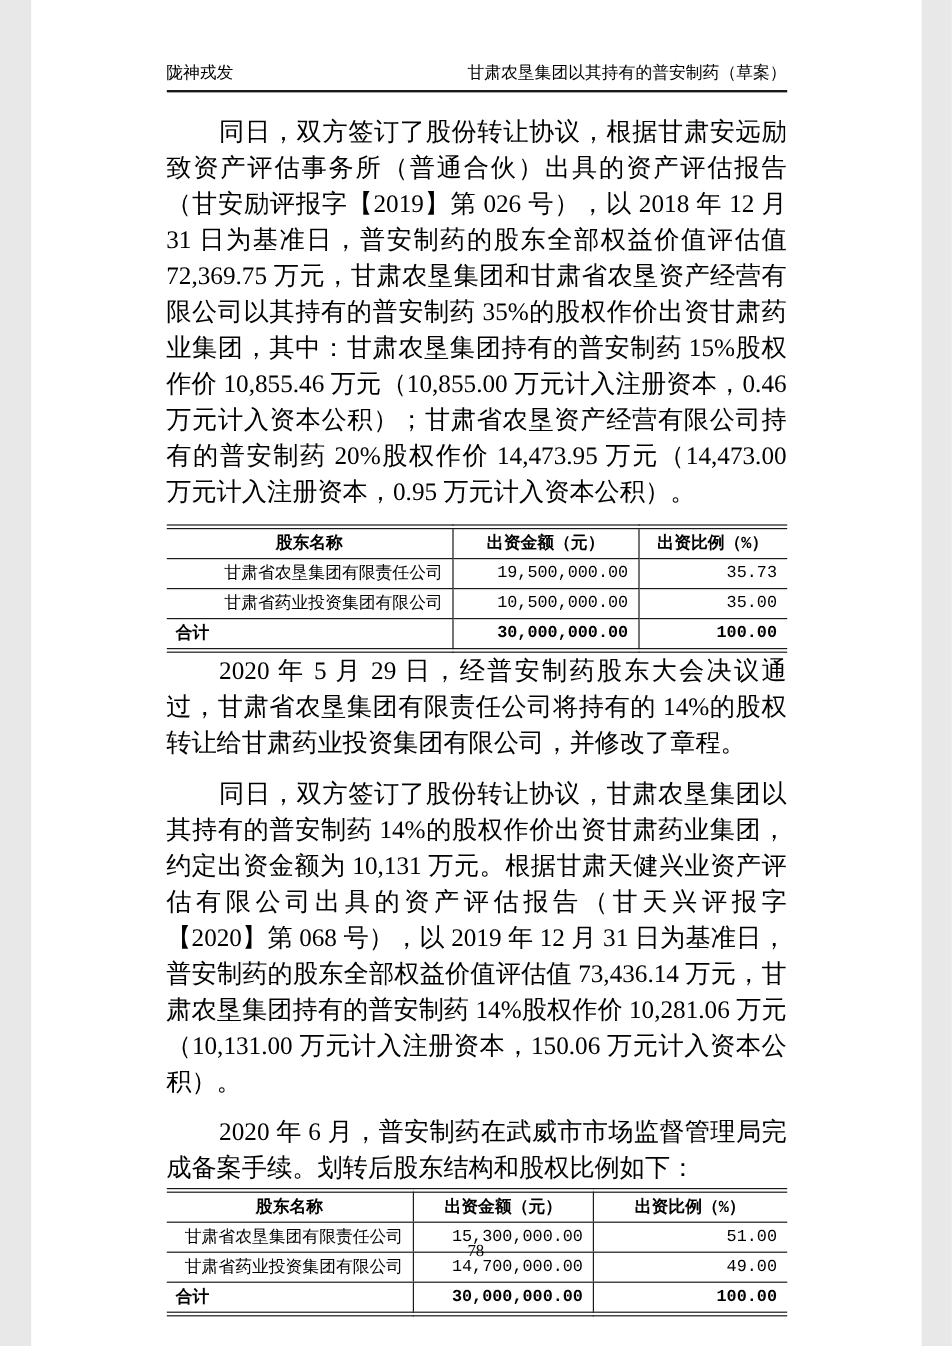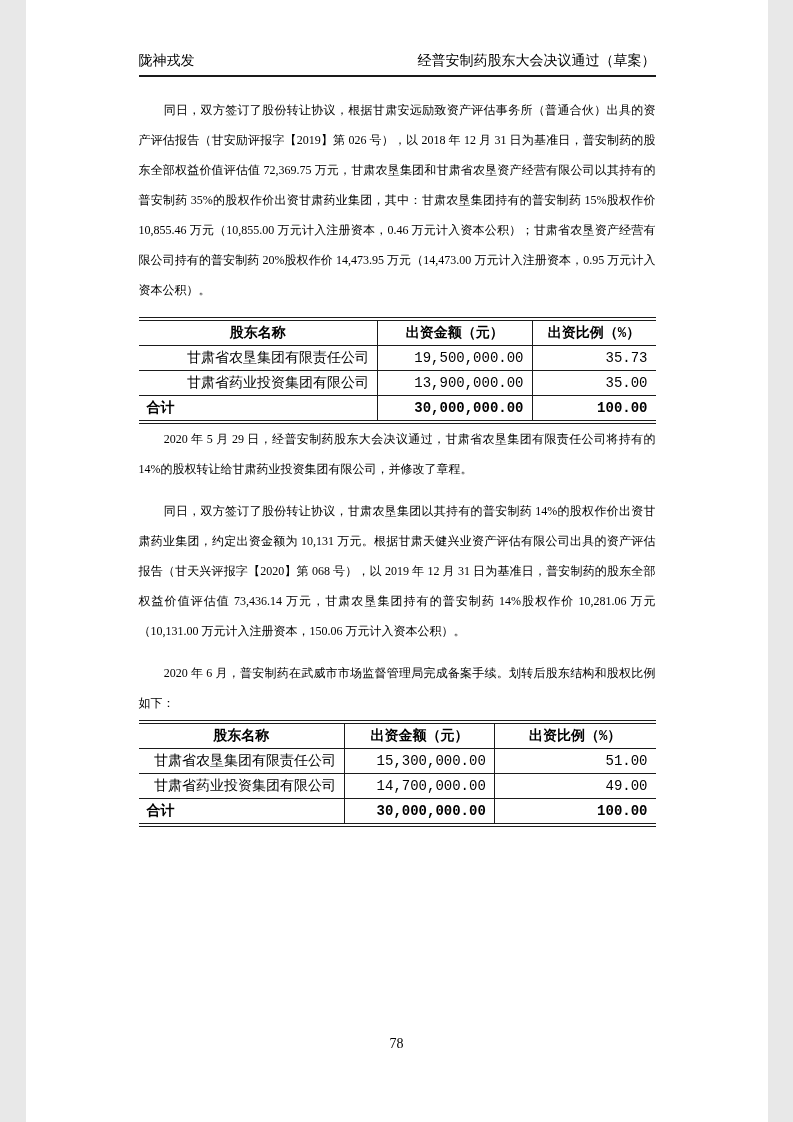--- a/index.html
+++ b/index.html
@@ -25,21 +25,21 @@
     padding-bottom: 5px;
     border-bottom: 2px solid #1a1a1a;
   }
   .content {
     position: absolute;
     left: 113px;
     right: 112px;
     top: 95px;
   }
   .body-par {
-    font-size: 12px;
+    font-size: 21px;
     line-height: 30px;
     text-align: justify;
     text-indent: 2.1em;
     margin: 0 0 12px 0;
   }
   .tight { margin-bottom: 2px; }
   .section-heading {
     font-size: 18.5px;
     font-weight: bold;
     margin: 20px 0 22px 0;
@@ -88,21 +88,21 @@
     font-size: 14px;
   }
 </style>
 </head>
 <body>
 
 <div class="page">
 
   <div class="doc-header">
     <span>陇神戎发</span>
-    <span>经普安制药股东大会决议通过（草案）</span>
+    <span>甘肃农垦集团以其持有的普安制药（草案）</span>
   </div>
 
   <div class="content">
 
     <p class="body-par">同日，双方签订了股份转让协议，根据甘肃安远励致资产评估事务所（普通合伙）出具的资产评估报告（甘安励评报字【2019】第 026 号），以 2018 年 12 月 31 日为基准日，普安制药的股东全部权益价值评估值 72,369.75 万元，甘肃农垦集团和甘肃省农垦资产经营有限公司以其持有的普安制药 35%的股权作价出资甘肃药业集团，其中：甘肃农垦集团持有的普安制药 15%股权作价 10,855.46 万元（10,855.00 万元计入注册资本，0.46 万元计入资本公积）；甘肃省农垦资产经营有限公司持有的普安制药 20%股权作价 14,473.95 万元（14,473.00 万元计入注册资本，0.95 万元计入资本公积）。</p>
 
 
     <table class="shareholder-table t1">
       <thead>
         <tr>
@@ -112,21 +112,21 @@
         </tr>
       </thead>
       <tbody>
         <tr>
           <td class="cell-name">甘肃省农垦集团有限责任公司</td>
           <td class="cell-num">19,500,000.00</td>
           <td class="cell-num">35.73</td>
         </tr>
         <tr>
           <td class="cell-name">甘肃省药业投资集团有限公司</td>
-          <td class="cell-num">13,900,000.00</td>
+          <td class="cell-num">10,500,000.00</td>
           <td class="cell-num">35.00</td>
         </tr>
         <tr class="total-row">
           <td class="cell-name">合计</td>
           <td class="cell-num">30,000,000.00</td>
           <td class="cell-num">100.00</td>
         </tr>
       </tbody>
     </table>
 

